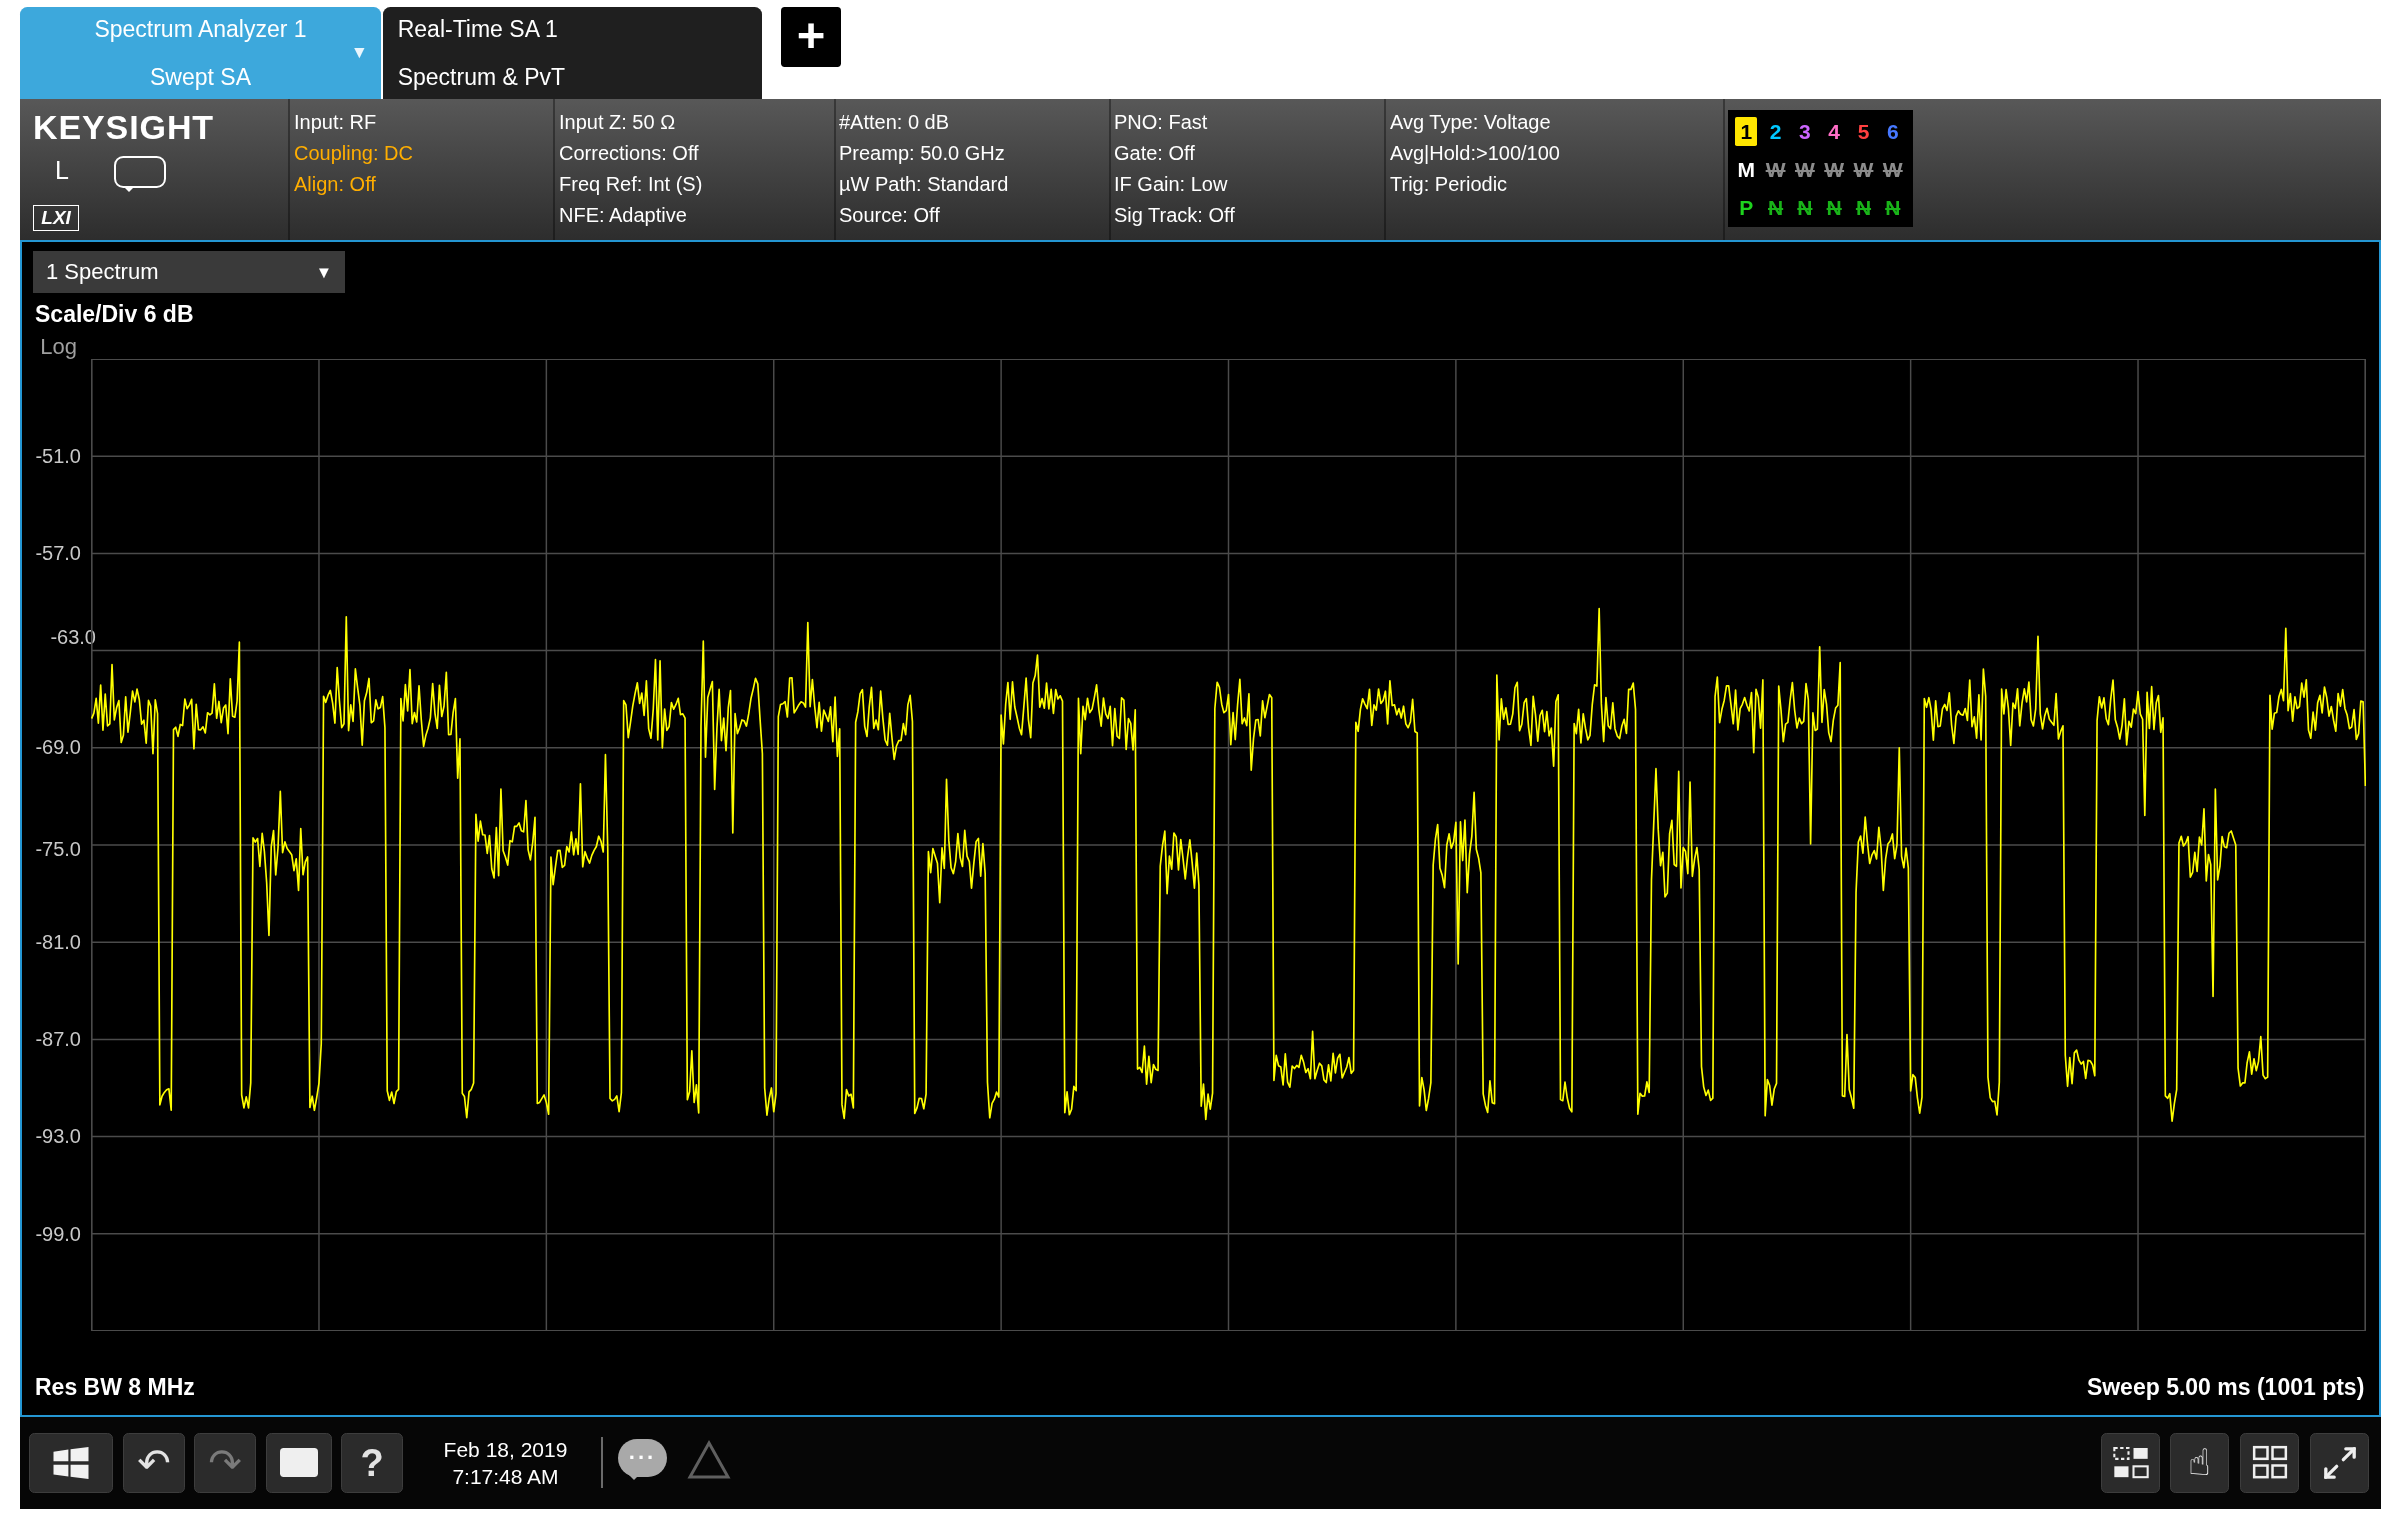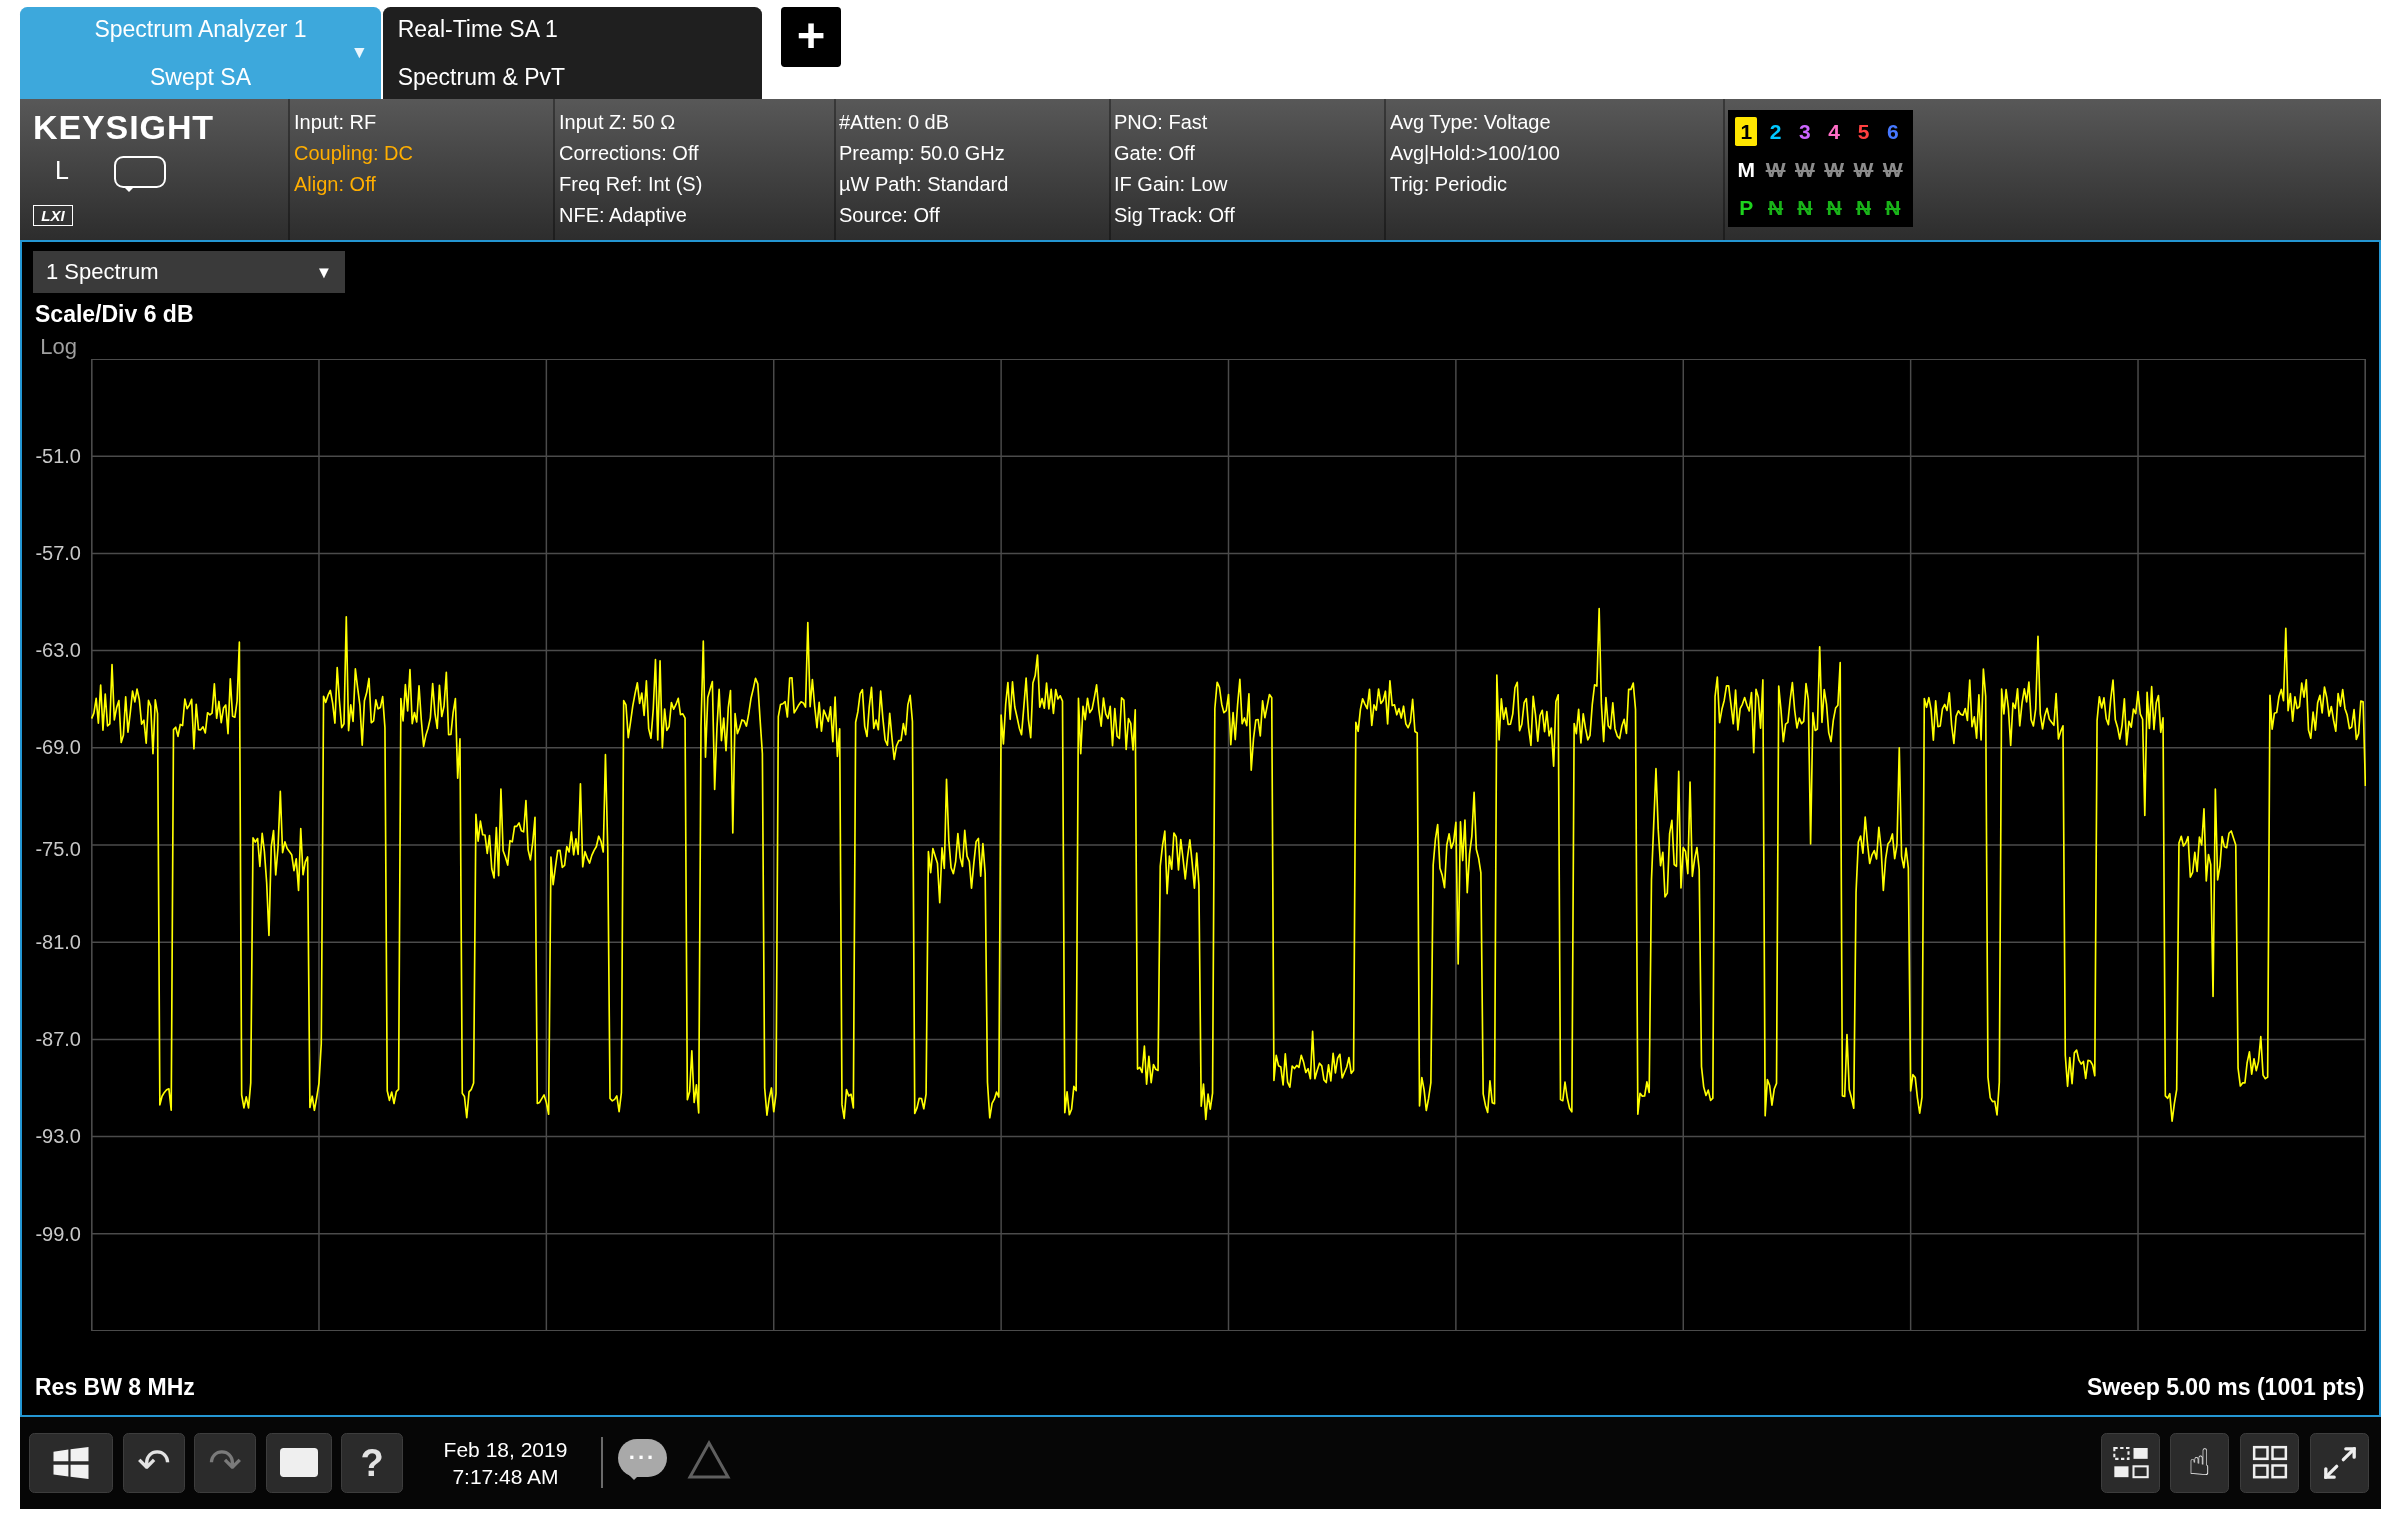--- a/index.html
+++ b/index.html
@@ -20,21 +20,21 @@
 
   
   #statusbar{position:absolute;left:0;top:92px;width:100%;height:141px;
              background:linear-gradient(#585858,#2d2d2d);overflow:hidden;color:#fff;}
   .sep{position:absolute;top:0;height:100%;width:1.8px;background:rgba(0,0,0,0.35);}
   #brand{position:absolute;left:13px;top:0;width:247px;height:141px;}
   #brand-name{margin-top:9.2px;font-size:34px;font-weight:bold;letter-spacing:0.9px;}
   #brand-l{position:absolute;left:22px;top:57px;font-size:25px;}
   #remote-icon{position:absolute;left:81px;top:57px;width:48px;height:27.5px;border:2.7px solid #fff;border-radius:9.2px;}
   #remote-icon:after{content:"";position:absolute;left:7.3px;bottom:-12px;border:6.4px solid transparent;border-top-color:#fff;}
-  #lxi{position:absolute;left:0;top:106px;font-style:italic;font-weight:bold;font-size:15px;
+  #lxi{position:absolute;left:0;top:106px;font-style:italic;font-weight:bold;font-size:19px;
        border:1.8px solid #fff;padding:0.9px 7.3px;display:inline-block;}
   .scol{position:absolute;top:7.3px;font-size:20px;line-height:31px;white-space:nowrap;}
   .scol .amber{color:var(--amber);}
   #traces{position:absolute;left:1708px;top:11px;width:185px;height:117px;background:#000;
           box-sizing:border-box;padding:1.8px 7.3px;font-weight:bold;font-size:21px;}
   .trow{display:flex;gap:7.3px;height:38px;align-items:center;}
   .tcell{width:22px;height:29px;line-height:29px;text-align:center;}
   .tnum.selected{color:#000;border-radius:1.8px;}
   .ttype{color:#ffffff;}
   .ttype.inactive{color:#8c8c8c;text-decoration:line-through;}
@@ -179,21 +179,21 @@
     <div id="main">
       <div id="selector">
         <span>1 Spectrum</span>
         <span class="arrow">▼</span>
       </div>
       <div id="scalediv">Scale/Div 6 dB</div>
       <div id="loglabel">Log</div>
       <div id="yticks">
           <div class="ytick" style="top: 203px;">-51.0</div>
           <div class="ytick" style="top: 300px;">-57.0</div>
-          <div class="ytick" style="top: 397px;">-63.0</div>
+          <div class="ytick" style="top: 384px; margin-left: 15px;">-63.0</div>
           <div class="ytick" style="top: 494px;">-69.0</div>
           <div class="ytick" style="top: 596px;">-75.0</div>
           <div class="ytick" style="top: 689px;">-81.0</div>
           <div class="ytick" style="top: 786px;">-87.0</div>
           <div class="ytick" style="top: 883px;">-93.0</div>
           <div class="ytick" style="top: 981px;">-99.0</div>
         </div>
       <div id="graph-wrap">
         <svg id="graph-svg" width="2275" height="972" viewBox="0 0 2482 1061">
             <line x1="0" y1="0" x2="0" y2="1061" stroke="#4b4b4b" stroke-width="2.2"></line>

